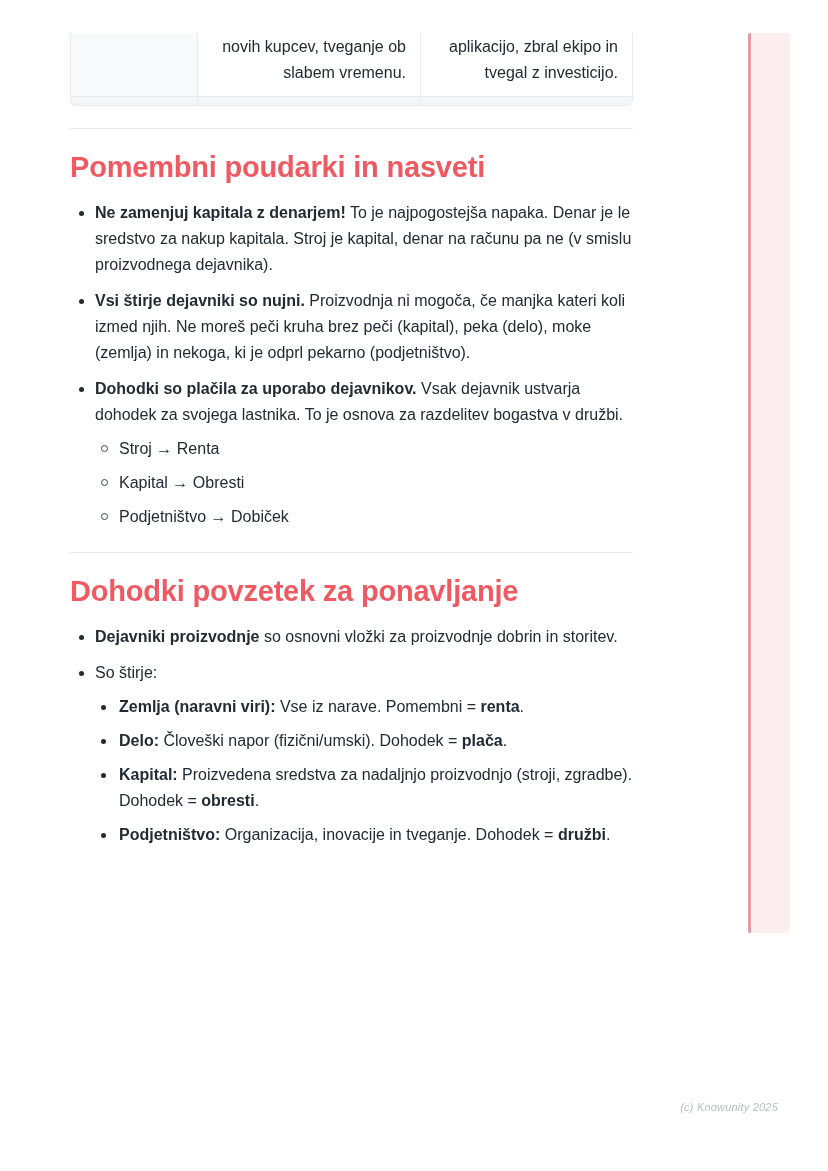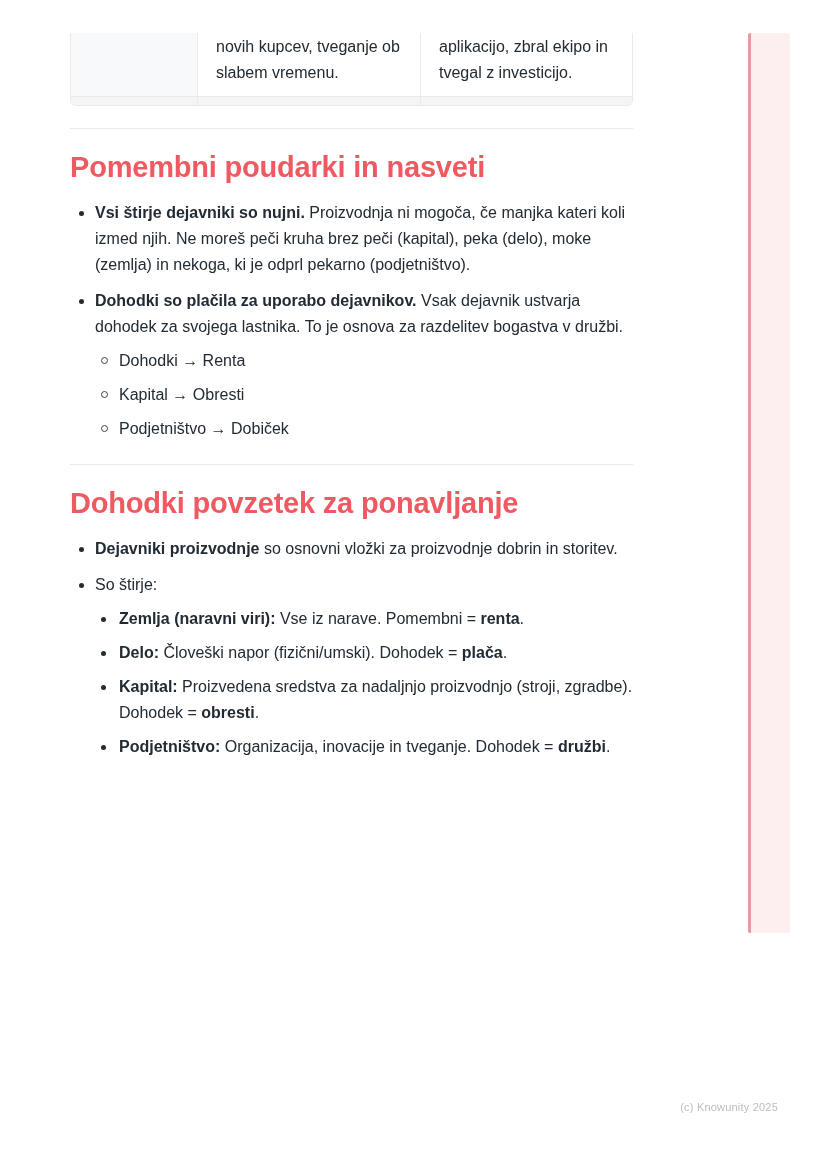--- a/index.html
+++ b/index.html
@@ -20,21 +20,21 @@
     width: 563px;
   }
 
   
   .tbl {
     border: 1px solid #e8eaec;
     border-top: none;
     border-radius: 0 0 6px 6px;
     overflow: hidden;
   }
-  .trow { display: flex; }
+  .trow { display: flex; text-align: right; }
   .trow.main { height: 63px; }
   .tcell { flex: none; }
   .cell-1 { width: 127px; background: #f8f9fa; border-right: 1px solid #e8eaec; }
   .cell-2 { width: 223px; border-right: 1px solid #e8eaec; padding: 1px 14px 0 18px; }
   .cell-3 { width: 211px; padding: 1px 14px 0 18px; }
   .trow.main .cell-2, .trow.main .cell-3 { font-size: 16px; line-height: 26px; color: #222b33; }
   .trow.strip { height: 9px; border-top: 1px solid #e8eaec; }
   .trow.strip .tcell { background: #f4f5f6; }
 
   hr.divider {
@@ -100,20 +100,21 @@
     border-radius: 2px;
   }
 
   .footer {
     position: absolute;
     top: 1101px;
     right: 50px;
     font-size: 11px;
     letter-spacing: 0.2px;
     color: #b9bdc1;
+    font-style: italic;
   }
 </style>
 </head>
 <body>
 
 <div class="page">
 
   <div class="content">
 
     <div class="tbl">
@@ -128,26 +129,29 @@
         <div class="tcell cell-3"></div>
       </div>
     </div>
 
     <hr class="divider">
 
     <h2 class="sec-title">Pomembni poudarki in nasveti</h2>
 
     <ul class="list">
       <li>
+        <span class="b">Ne zamenjuj kapitala z denarjem!</span><span> To je najpogostejša napaka. Denar je le sredstvo za nakup kapitala. Stroj je kapital, denar na računu pa ne (v smislu proizvodnega dejavnika).</span>
+      </li>
+      <li>
         <span class="b">Vsi štirje dejavniki so nujni.</span><span> Proizvodnja ni mogoča, če manjka kateri koli izmed njih. Ne moreš peči kruha brez peči (kapital), peka (delo), moke (zemlja) in nekoga, ki je odprl pekarno (podjetništvo).</span>
       </li>
       <li>
         <span class="b">Dohodki so plačila za uporabo dejavnikov.</span><span> Vsak dejavnik ustvarja dohodek za svojega lastnika. To je osnova za razdelitev bogastva v družbi.</span>
         <ul class="sublist hollow">
-          <li><span>Dohodki → Renta</span></li>
+          <li><span>Stroj → Renta</span></li>
           <li><span>Kapital → Obresti</span></li>
           <li><span>Podjetništvo → Dobiček</span></li>
         </ul>
       </li>
     </ul>
 
     <hr class="divider">
 
     <h2 class="sec-title">Dohodki povzetek za ponavljanje</h2>
 

